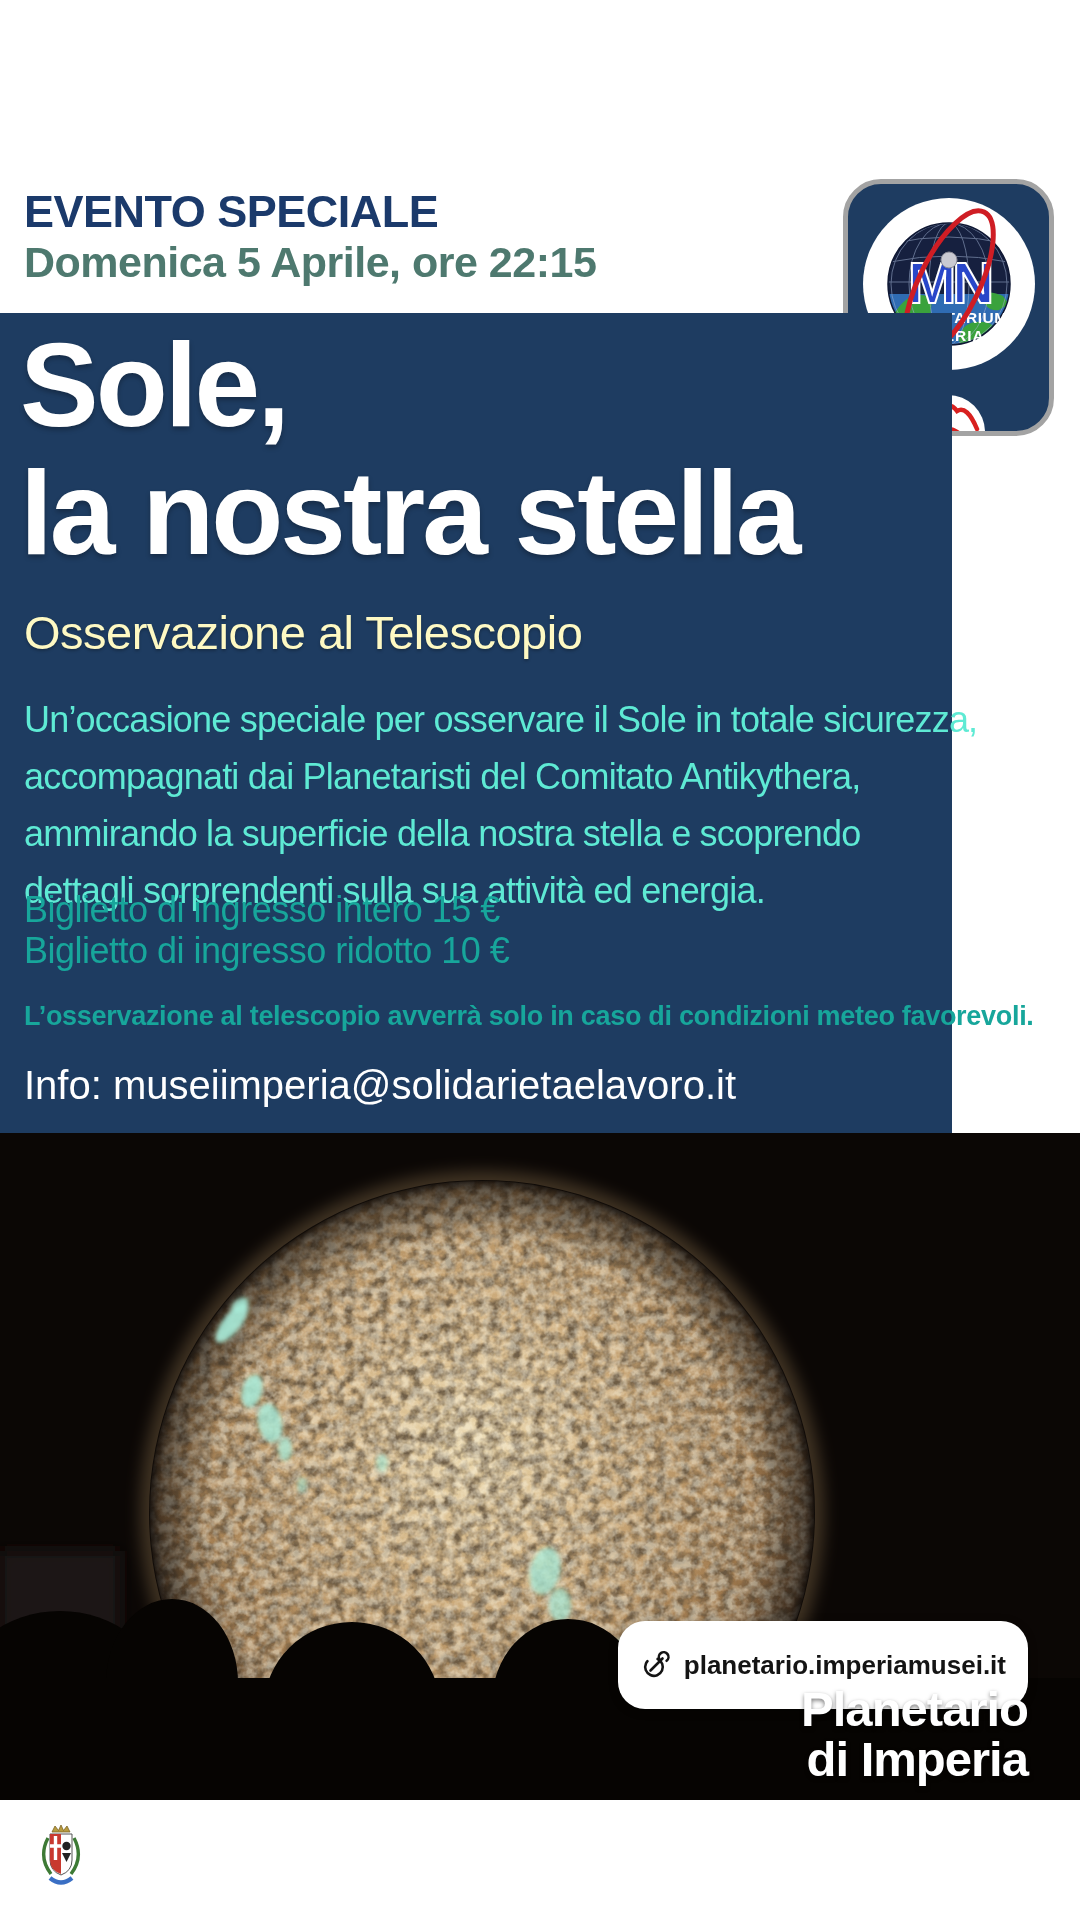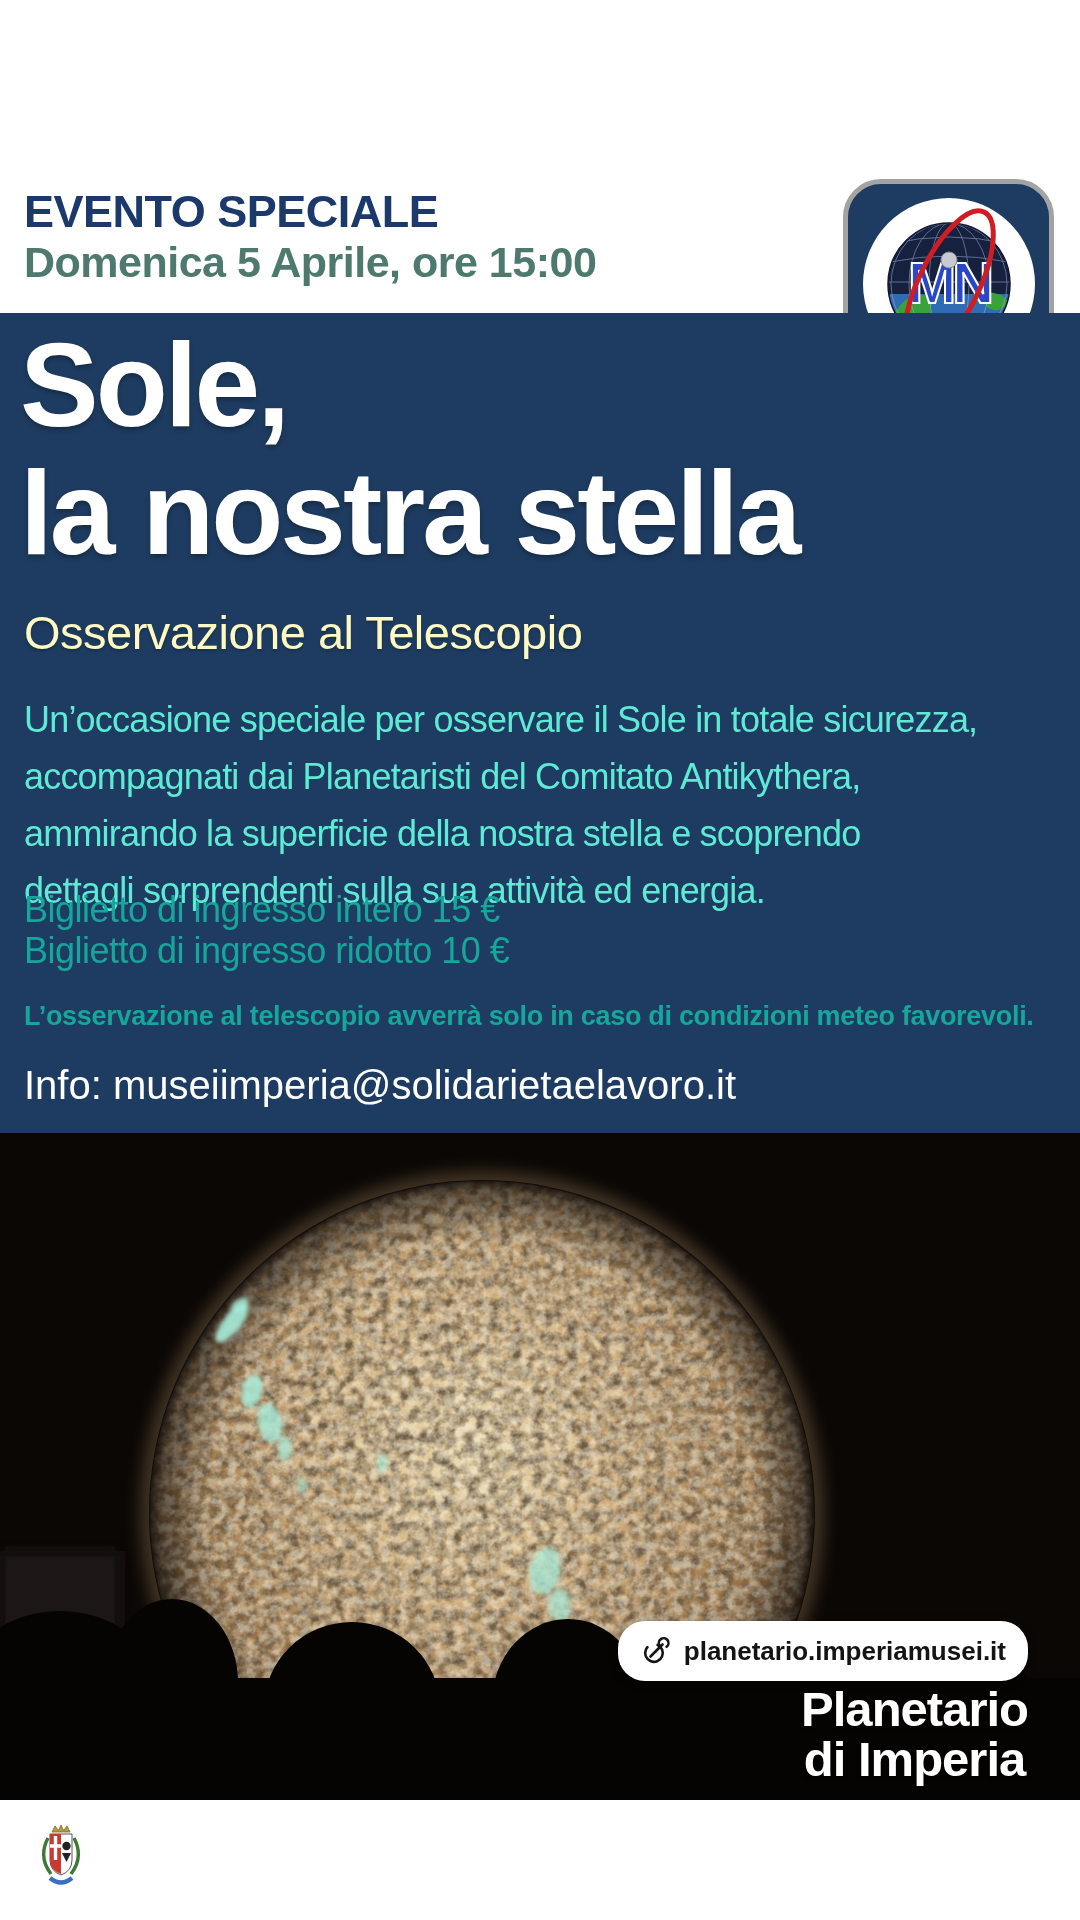--- a/index.html
+++ b/index.html
@@ -5,53 +5,53 @@
   html,body{margin:0;padding:0}
   body{width:1080px;height:1920px;position:relative;overflow:hidden;
        background:#ffffff;font-family:"Liberation Sans",sans-serif}
   .abs{position:absolute}
 
   
   #kicker{left:24px;top:186px;font-size:45px;font-weight:700;color:#1b3a6b;letter-spacing:-.5px;white-space:nowrap}
   #date{left:24px;top:238px;font-size:43px;font-weight:700;color:#4e796f;letter-spacing:-.5px;white-space:nowrap}
 
   
-  #panel{left:0;top:313px;width:1080px;height:820px;background:#1e3c61}
+  #panel{left:0;top:313px;width:952px;height:820px;background:#1e3c61}
   #title{left:20px;top:8px;color:#fff;font-weight:700;font-size:118px;line-height:128px;
          letter-spacing:-3px;text-shadow:0 3px 5px rgba(0,0,0,.28);white-space:nowrap}
   #subtitle{left:24px;top:292px;color:#fef9c3;font-weight:400;font-size:47px;letter-spacing:-.5px;
             text-shadow:0 2px 3px rgba(0,0,0,.25);white-space:nowrap}
   #bodytext{left:24px;top:378px;color:#5eead4;font-size:36px;line-height:57px;letter-spacing:-.8px}
   #bodytext div{white-space:nowrap}
   #tickets{left:24px;top:576px;color:#17a69b;font-weight:400;font-size:36px;line-height:41px;letter-spacing:-.5px;white-space:nowrap}
   #note{left:24px;top:688px;color:#17a69b;font-weight:700;font-size:27px;letter-spacing:-.3px;white-space:nowrap}
   #info{left:24px;top:750px;color:#fff;font-size:40px;white-space:nowrap}
 
   
   #logo-card{left:843px;top:179px;width:201px;height:247px;background:#1e3c61;
              border:5px solid #a3a3a3;border-radius:38px;overflow:hidden}
   #logo-circle{left:15px;top:14px;width:172px;height:172px;background:#fff;border-radius:50%}
   #logo-bump{left:63px;top:211px;width:74px;height:74px;background:#fff;border-radius:50%}
 
   
   #photo{left:0;top:1133px;width:1080px;height:667px;background:#0b0705}
   #link-pill{right:52px;top:1621px;height:52px;background:#fff;border-radius:27px;
-             display:inline-flex;align-items:center;gap:12px;padding:4px 22px;
+             display:inline-flex;align-items:center;gap:12px;padding:18px 22px;
              font-size:26px;font-weight:700;color:#141414;box-shadow:0 2px 8px rgba(0,0,0,.35)}
-  #brand{right:52px;top:1684px;text-align:center;color:#fff;font-weight:700;
+  #brand{right:52px;top:1684px;text-align:right;color:#fff;font-weight:700;
          font-size:49px;line-height:50px;letter-spacing:-1px;text-shadow:0 2px 4px rgba(0,0,0,.5)}
 
   
   #footer{left:0;top:1800px;width:1080px;height:120px;background:#fff}
 </style>
 </head>
 <body>
 
 <div class="abs" id="kicker">EVENTO SPECIALE</div>
-<div class="abs" id="date">Domenica 5 Aprile, ore 15:00</div>
+<div class="abs" id="date">Domenica 5 Aprile, ore 22:15</div>
 
 <div class="abs" id="logo-card">
   <div class="abs" id="logo-circle">
     <svg width="172" height="172" viewBox="0 0 172 172">
       <defs>
           <clipPath id="globeClip">
             <circle cx="86" cy="86" r="61"></circle>
           </clipPath>
         </defs>
       <g clip-path="url(#globeClip)">

